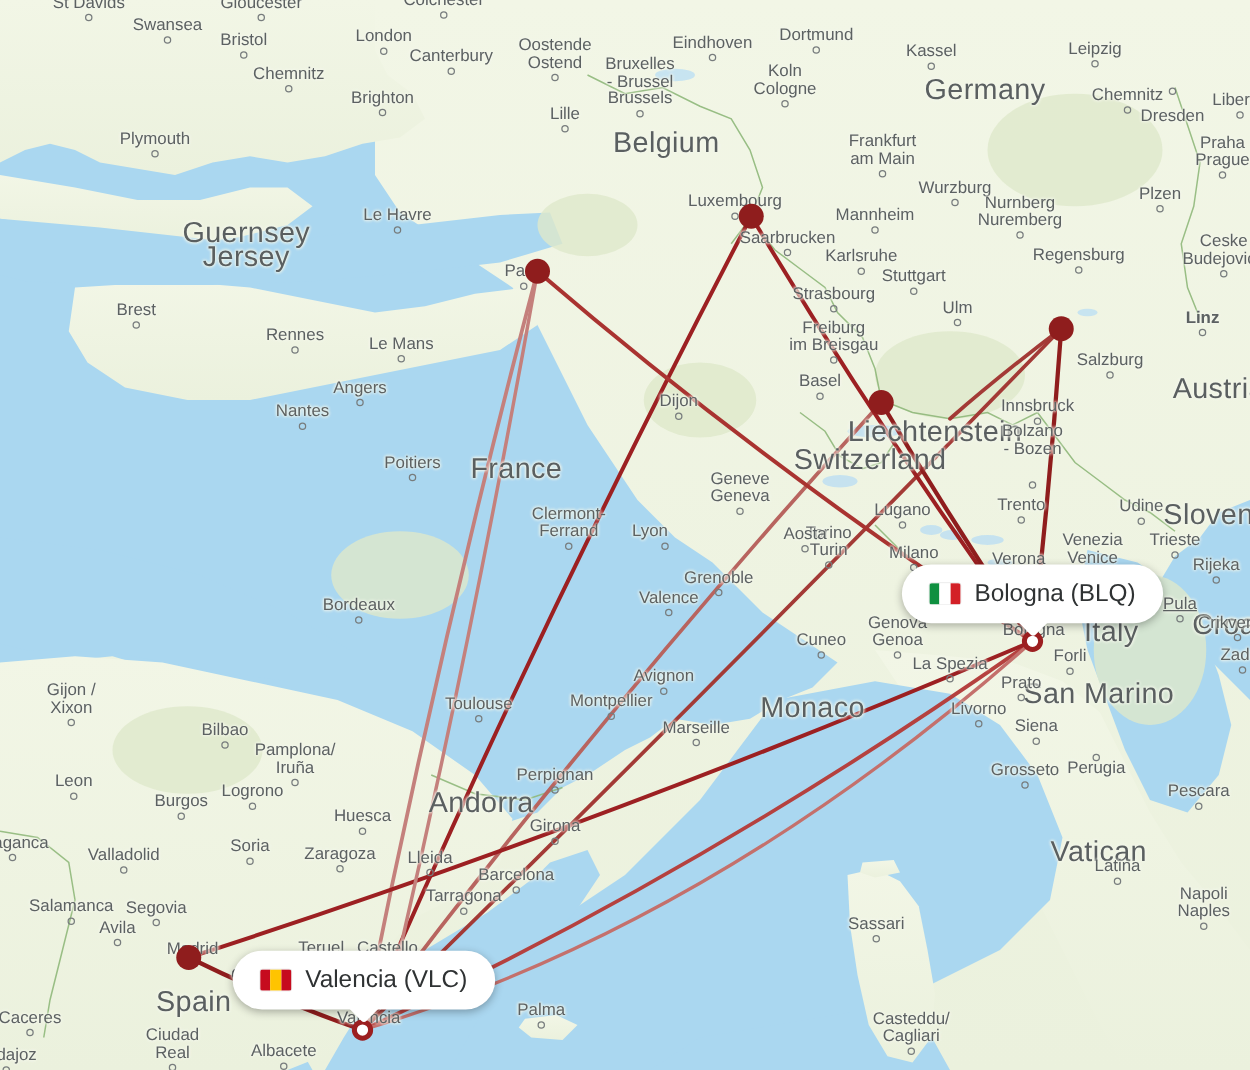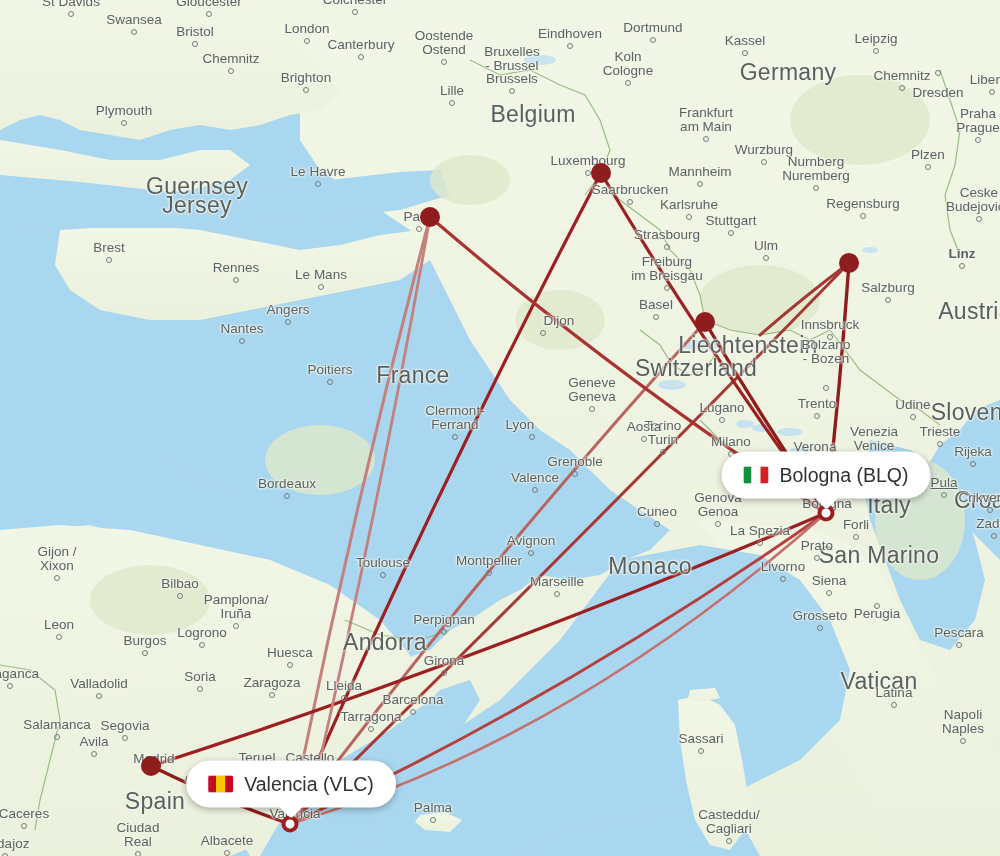--- a/index.html
+++ b/index.html
@@ -265,21 +265,21 @@
       <div class="lbl city" style="left: 236px; top: 274px;">Rennes</div>
       <div class="cdot" style="left: 236px; top: 280px;"></div>
       <div class="lbl city" style="left: 321px; top: 281px;">Le Mans</div>
       <div class="cdot" style="left: 321px; top: 287px;"></div>
       <div class="lbl city" style="left: 288px; top: 316px;">Angers</div>
       <div class="cdot" style="left: 288px; top: 322px;"></div>
       <div class="lbl city" style="left: 242px; top: 335px;">Nantes</div>
       <div class="cdot" style="left: 242px; top: 341px;"></div>
       <div class="lbl city" style="left: 330px; top: 376px;">Poitiers</div>
       <div class="cdot" style="left: 330px; top: 382px;"></div>
-      <div class="lbl city" style="left: 559px; top: 327px; text-align: center;">Dijon</div>
+      <div class="lbl city" style="left: 543px; top: 327px; text-align: center;">Dijon</div>
       <div class="cdot" style="left: 543px; top: 333px;"></div>
       <div class="lbl city two" style="left: 455px; top: 431px;">Clermont-<br>Ferrand</div>
       <div class="cdot" style="left: 455px; top: 437px;"></div>
       <div class="lbl city" style="left: 520px; top: 431px;">Lyon</div>
       <div class="cdot" style="left: 532px; top: 437px;"></div>
       <div class="lbl city two" style="left: 592px; top: 403px;">Geneve<br>Geneva</div>
       <div class="cdot" style="left: 592px; top: 409px;"></div>
       <div class="lbl city" style="left: 575px; top: 468px;">Grenoble</div>
       <div class="cdot" style="left: 575px; top: 474px;"></div>
       <div class="lbl city" style="left: 535px; top: 484px;">Valence</div>

